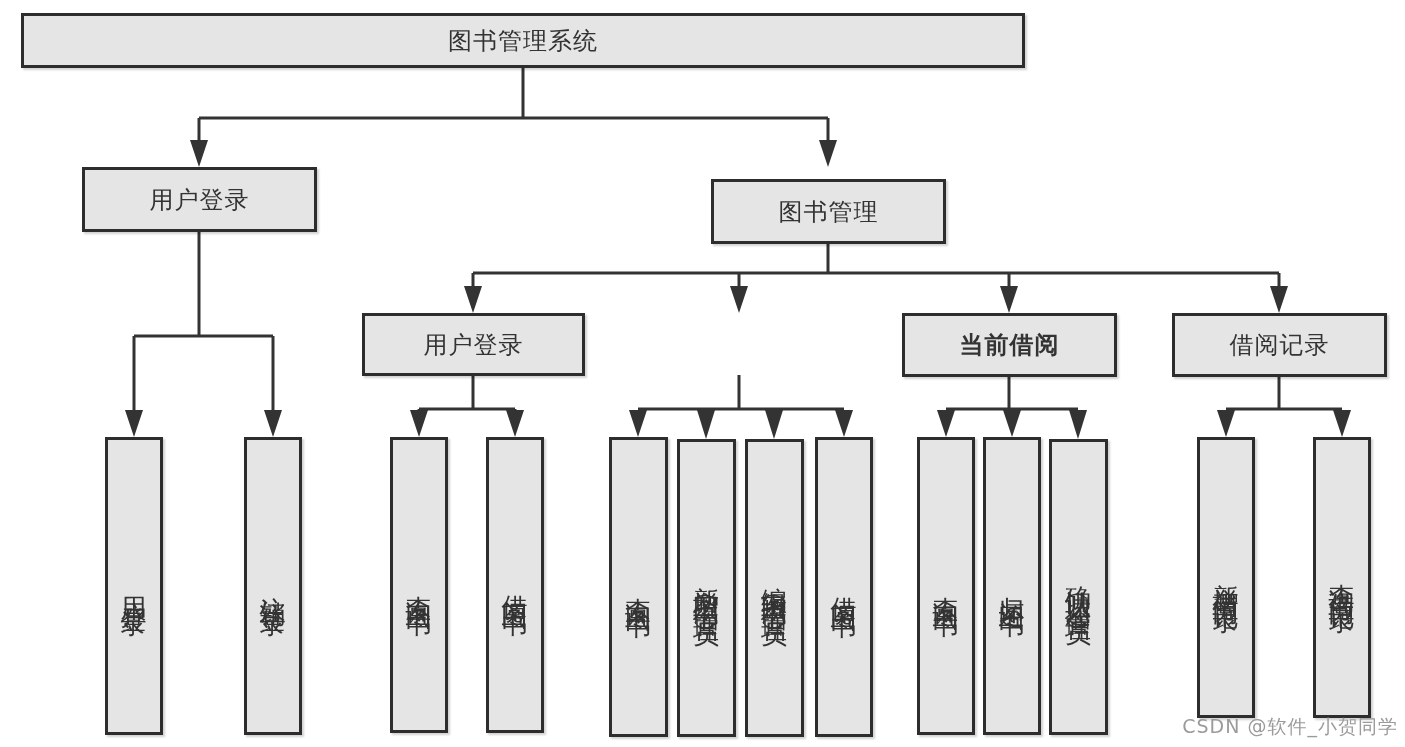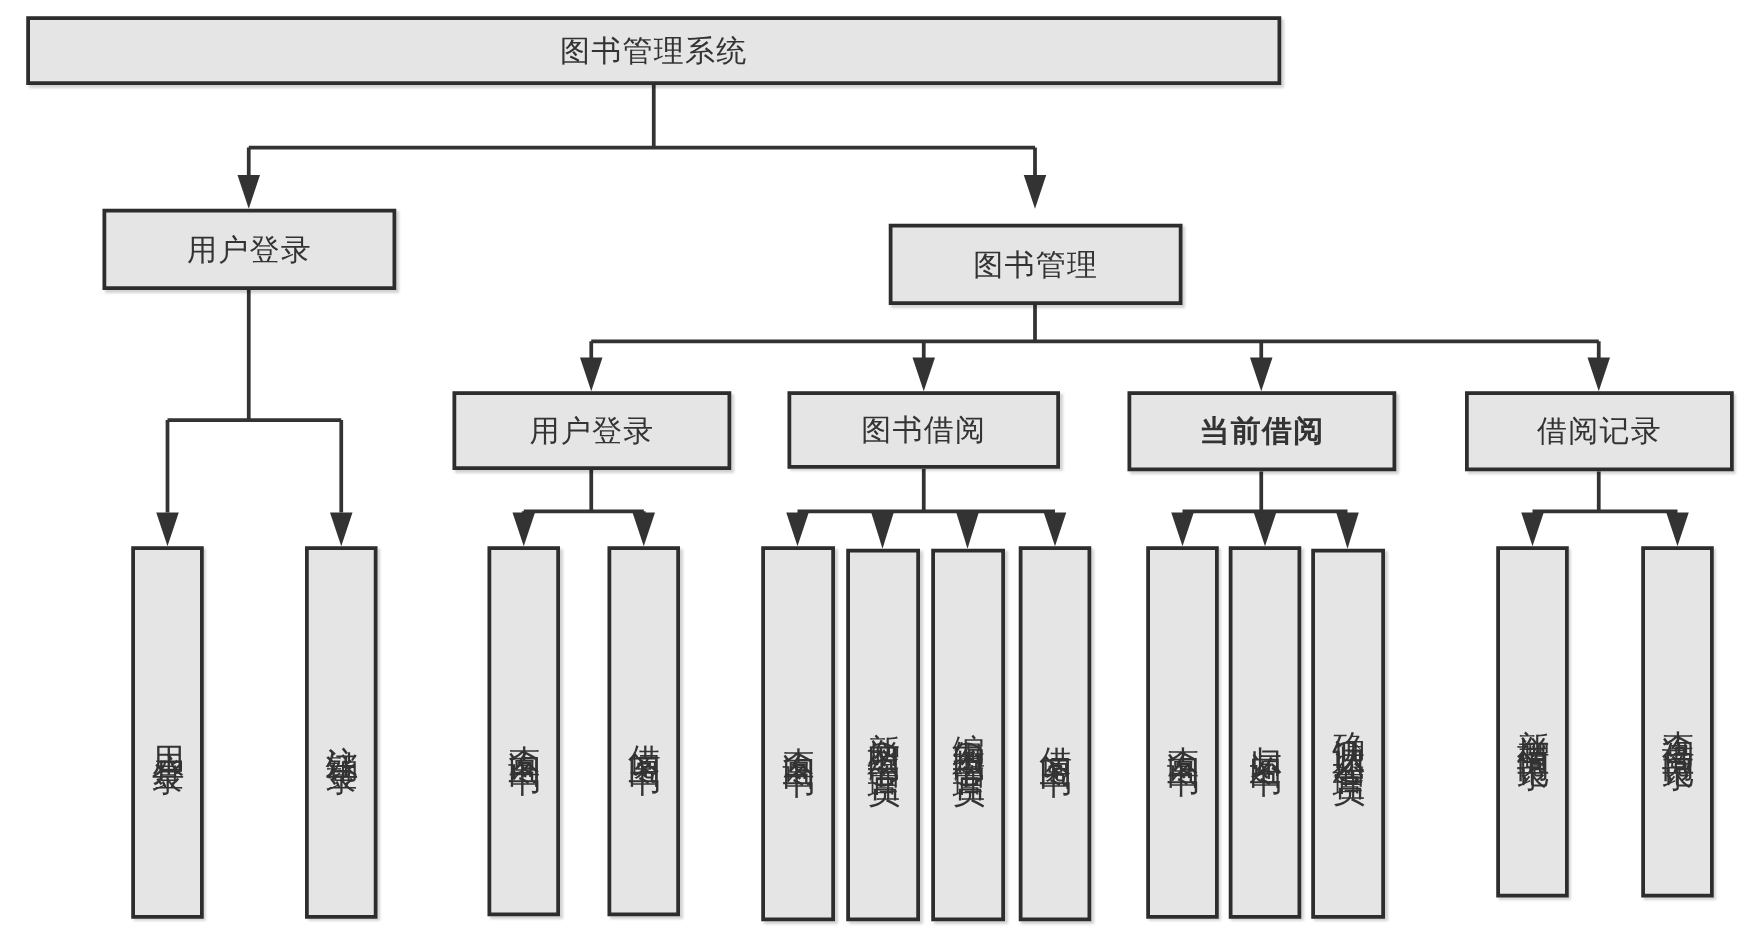--- a/index.html
+++ b/index.html
@@ -117,23 +117,20 @@
   <div class="node h-node" style="left:82px;top:167px;width:235px;height:65px;">
     <span class="lbl">用户登录</span>
   </div>
   <div class="node h-node" style="left:711px;top:167px;width:235px;height:65px;margin-top:12px;">
     <span class="lbl">图书管理</span>
   </div>
 
   <div class="node h-node" style="left:362px;top:313px;width:223px;height:63px;">
     <span class="lbl">用户登录</span>
   </div>
-  <div class="node h-node" style="left:630px;top:313px;width:218px;height:62px;">
-    <span class="lbl">图书借阅</span>
-  </div>
   <div class="node h-node" style="left:902px;top:313px;width:215px;height:64px;font-weight:bold;">
     <span class="lbl">当前借阅</span>
   </div>
   <div class="node h-node" style="left:1172px;top:313px;width:215px;height:64px;">
     <span class="lbl">借阅记录</span>
   </div>
 
   <div class="node leaf" style="left:105px;top:437px;width:58px;height:298px;">
     <span class="lbl">用户登录</span>
   </div>
@@ -171,14 +168,15 @@
     <span class="lbl">确认归还（管理员）</span>
   </div>
 
   <div class="node leaf" style="left:1197px;top:437px;width:58px;height:281px;">
     <span class="lbl">新增借阅记录</span>
   </div>
   <div class="node leaf" style="left:1313px;top:437px;width:58px;height:281px;">
     <span class="lbl">查询借阅记录</span>
   </div>
 
+  <div class="watermark">CSDN @软件_小贺同学</div>
 
 </div>
 
 </body></html>

